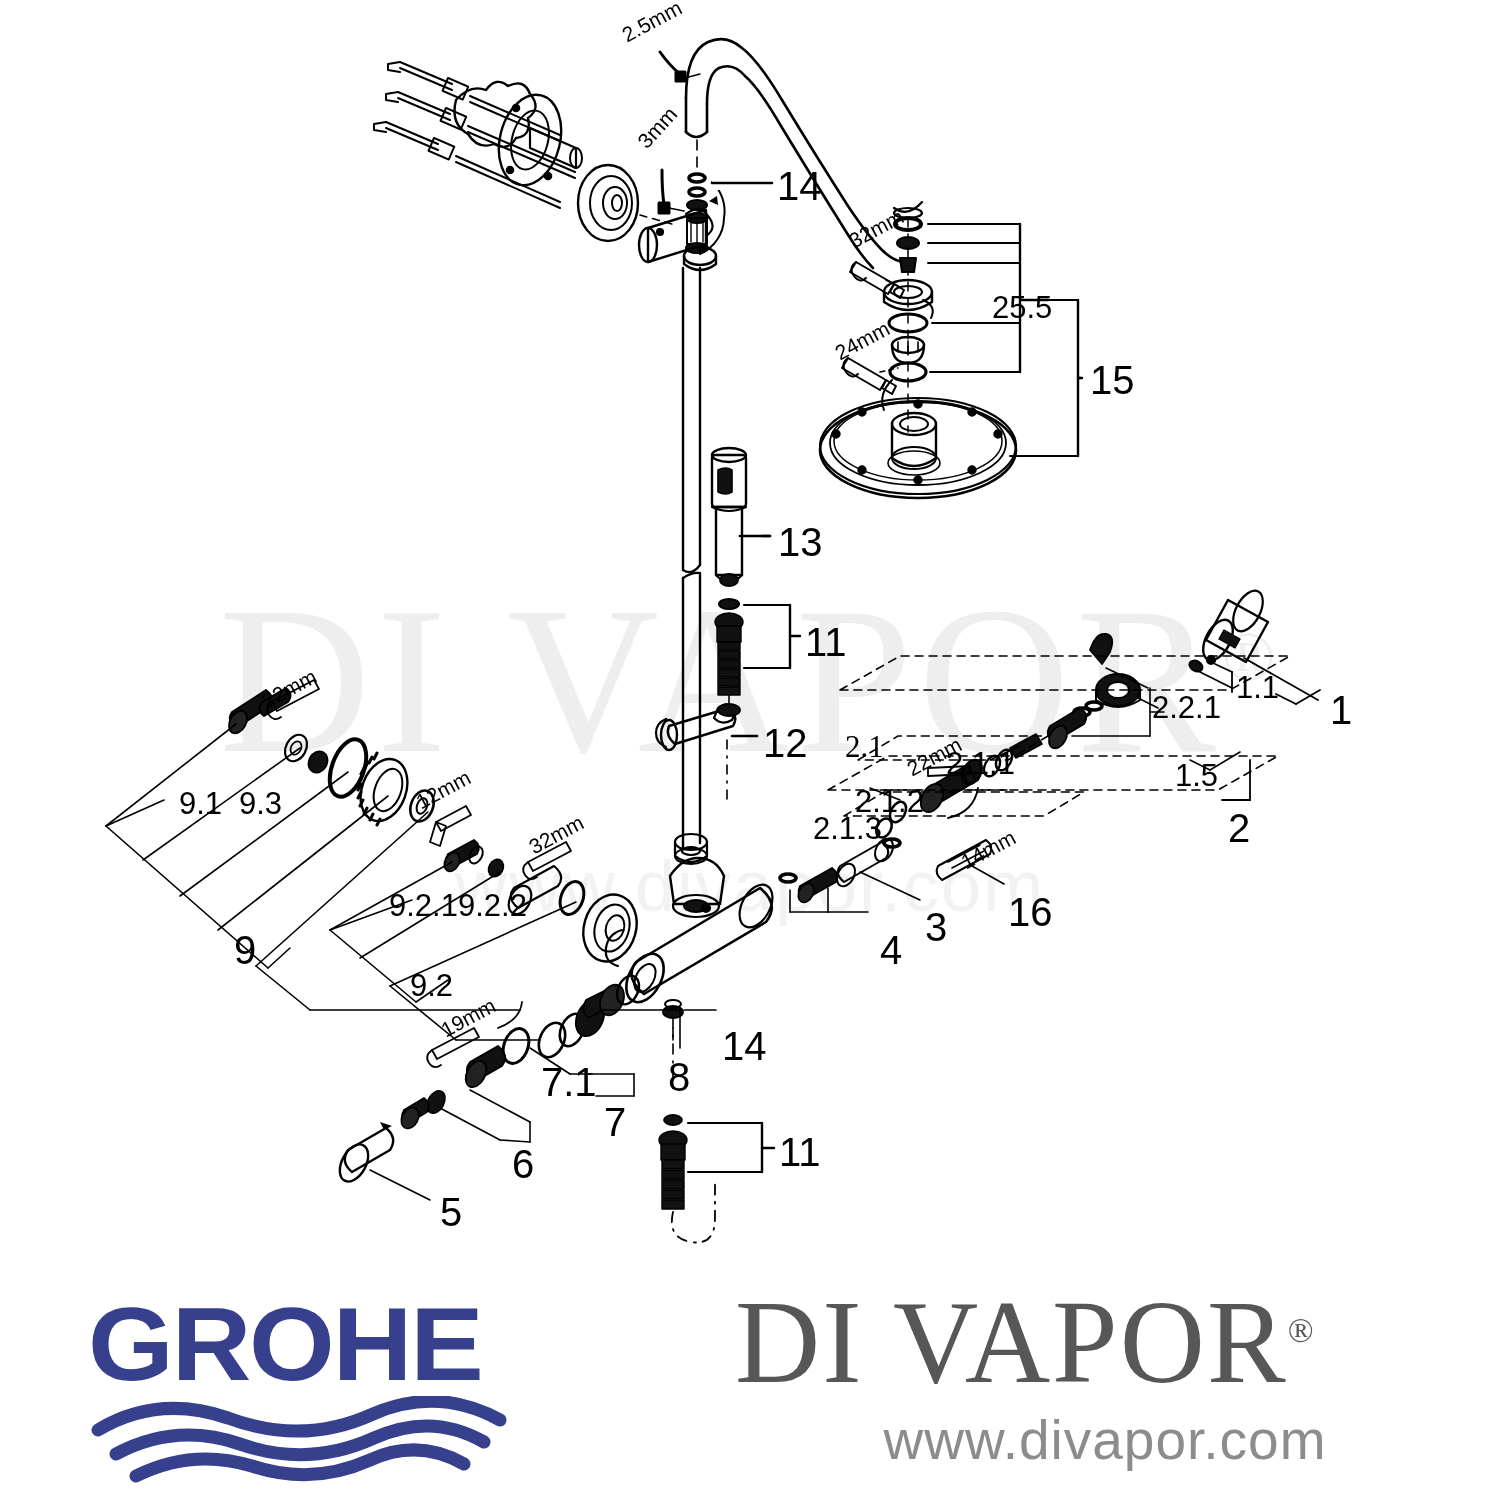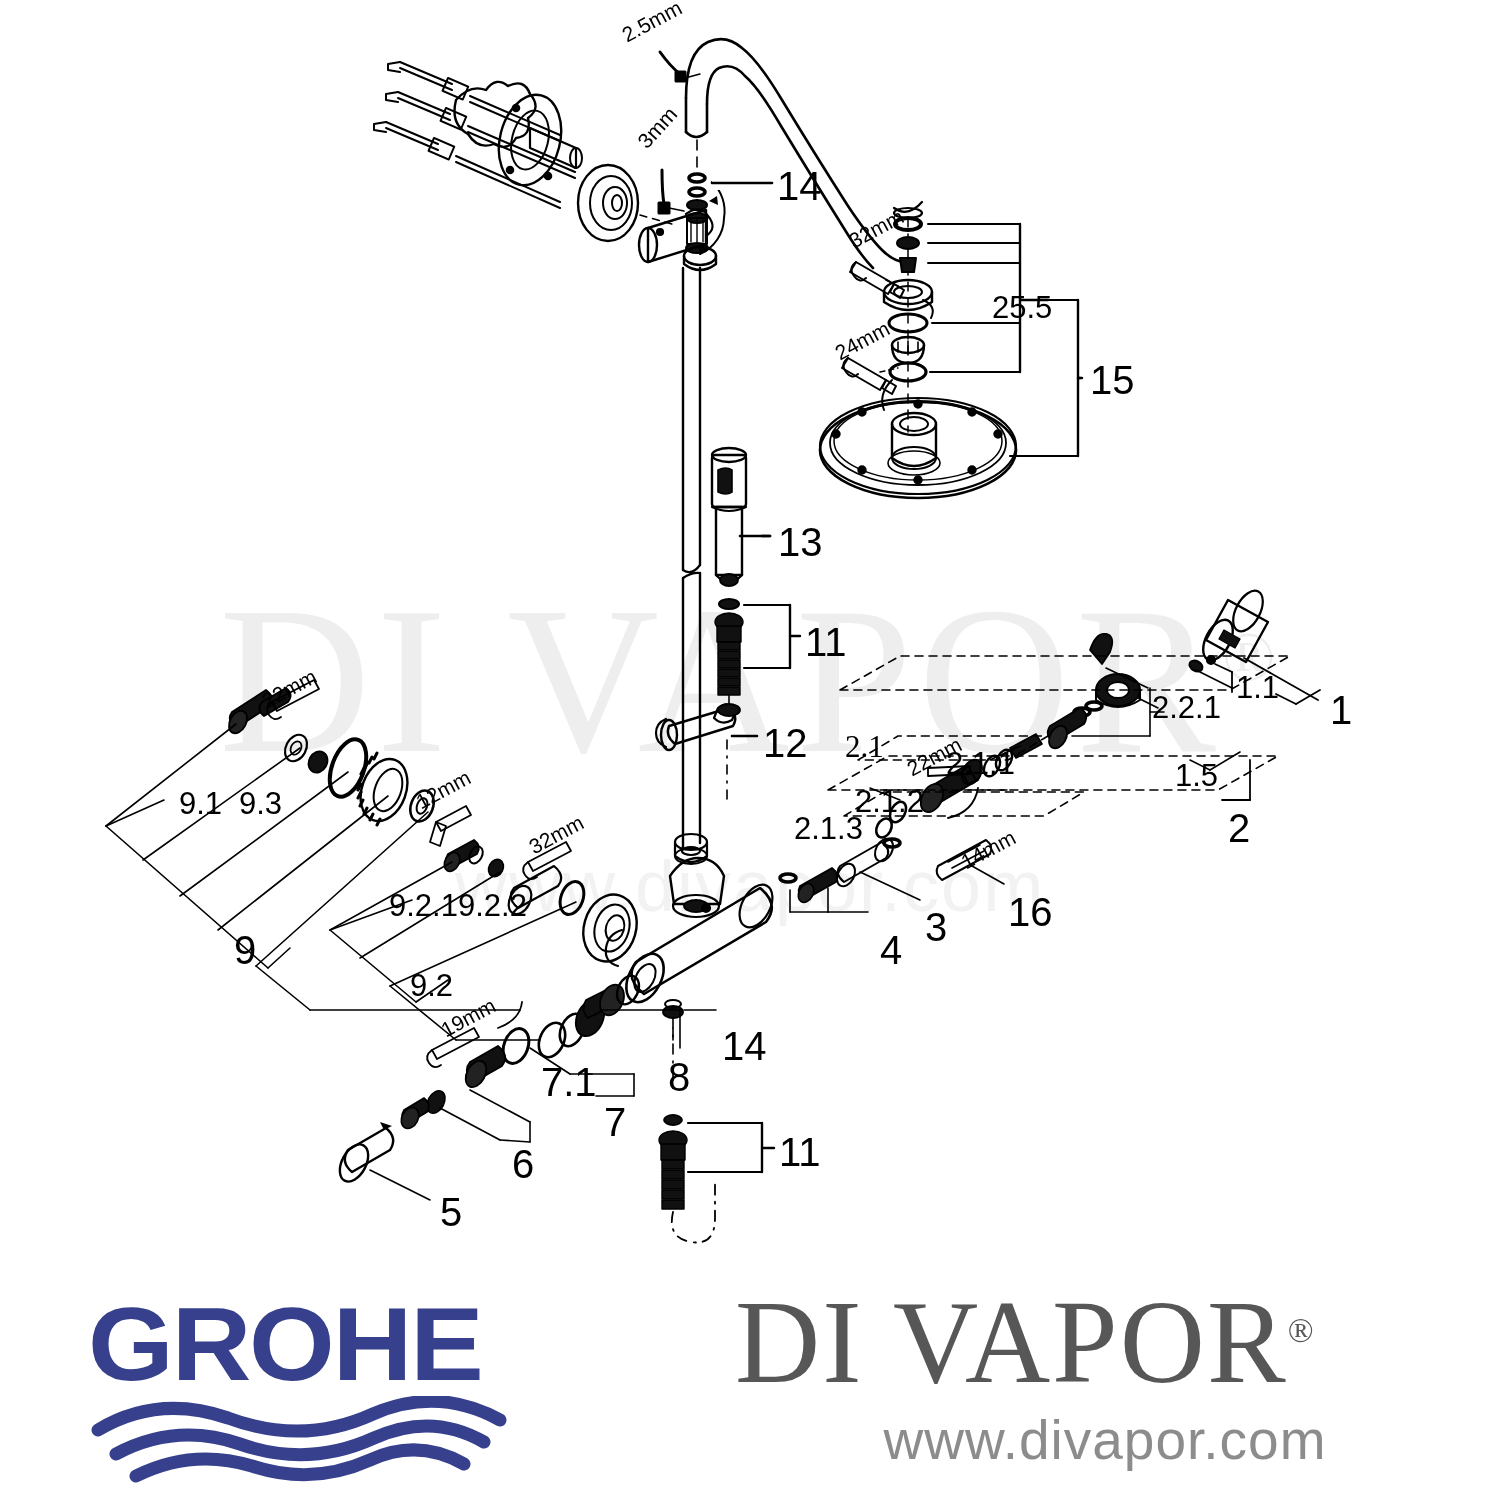--- a/index.html
+++ b/index.html
@@ -549,21 +549,21 @@
       <div class="lbl callout" style="left: 778px; top: 520px;">13</div>
       <div class="lbl callout" style="left: 805px; top: 620px;">11</div>
       <div class="lbl callout" style="left: 763px; top: 721px;">12</div>
       <div class="lbl callout sm" style="left: 1236px; top: 670px;">1.1</div>
       <div class="lbl callout" style="left: 1330px; top: 688px;">1</div>
       <div class="lbl callout sm" style="left: 1152px; top: 690px;">2.2.1</div>
       <div class="lbl callout sm" style="left: 1175px; top: 758px;">1.5</div>
       <div class="lbl callout sm" style="left: 845px; top: 729px; font-family: Liberation Serif, serif;">2.1</div>
       <div class="lbl callout sm" style="left: 946px; top: 746px;">2.1.1</div>
       <div class="lbl callout sm" style="left: 855px; top: 784px;">2.1.2</div>
-      <div class="lbl callout sm" style="left: 794px; top: 811px;">2.1.3</div>
+      <div class="lbl callout sm" style="left: 813px; top: 811px;">2.1.3</div>
       <div class="lbl callout" style="left: 1228px; top: 806px;">2</div>
       <div class="lbl callout sm" style="left: 179px; top: 786px;">9.1</div>
       <div class="lbl callout sm" style="left: 239px; top: 786px;">9.3</div>
       <div class="lbl callout" style="left: 234px; top: 928px;">9</div>
       <div class="lbl callout sm" style="left: 389px; top: 888px;">9.2.1</div>
       <div class="lbl callout sm" style="left: 458px; top: 888px;">9.2.2</div>
       <div class="lbl callout sm" style="left: 410px; top: 968px;">9.2</div>
       <div class="lbl callout" style="left: 925px; top: 905px;">3</div>
       <div class="lbl callout" style="left: 880px; top: 928px;">4</div>
       <div class="lbl callout" style="left: 1008px; top: 890px;">16</div>

